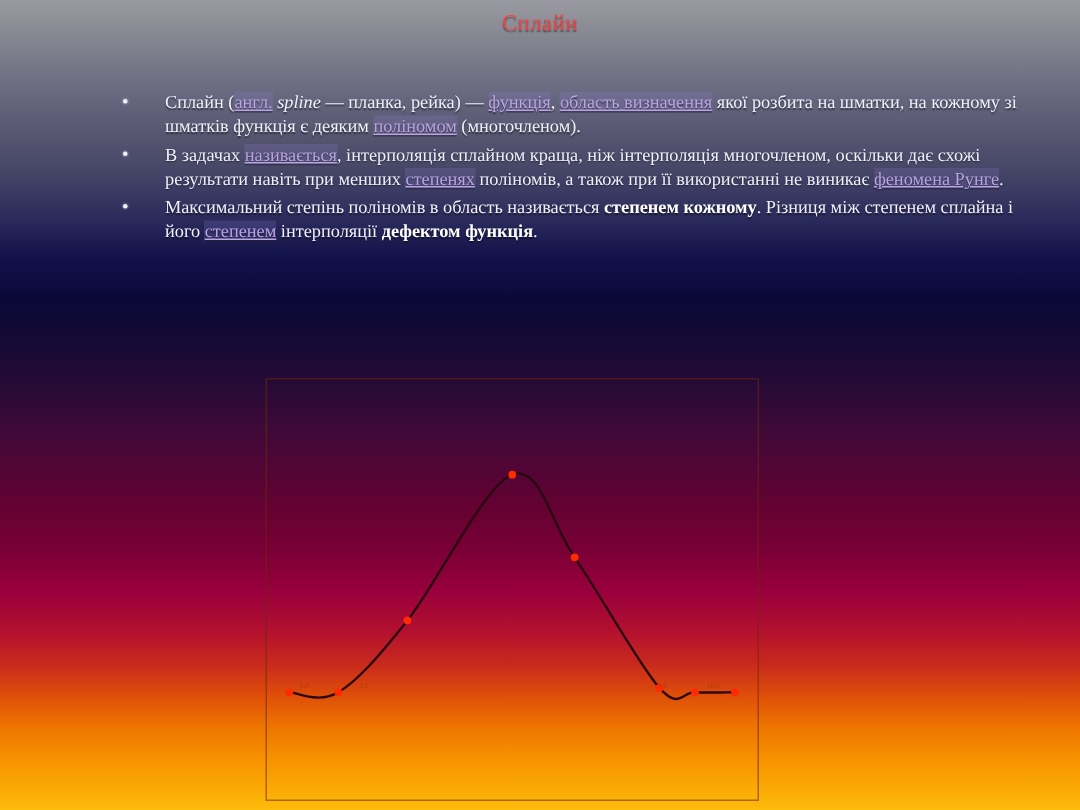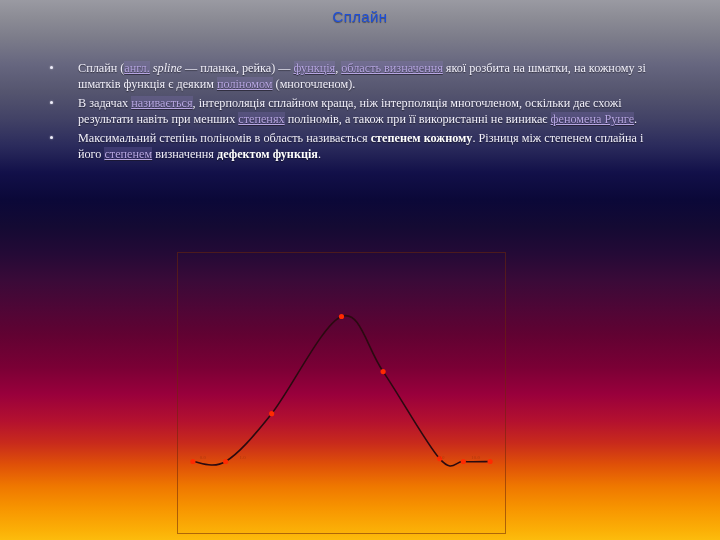--- a/index.html
+++ b/index.html
@@ -33,29 +33,29 @@
       #df5008 86%,
       #ef7700 90%,
       #f79400 94%,
       #fbae06 98%,
       #fdbc0c 100%);
   }
   
   #title{
     position:absolute;left:0;right:0;top:8px;
     text-align:center;
-    color:#1d4ed8;
+    color:#ef4444;
     font-size:15px;
-    font-family:Liberation Sans, sans-serif;
+    font-family:Liberation Serif, serif;
     letter-spacing:.4px;
     text-shadow:0 1px 1px rgba(0,0,0,.45);
   }
   
   #bullets{
-    position:absolute;left:44px;top:60px;width:612px;
+    position:absolute;left:76px;top:60px;width:612px;
   }
   .bullet{
     position:relative;
     padding-left:34px;
     margin-bottom:3px;
     color:#f2f0fb;
     font-size:12.2px;
     line-height:16.1px;
     font-family:"Liberation Serif",serif;
     text-shadow:0 1px 1px rgba(0,0,0,.5);
@@ -92,21 +92,21 @@
 </head>
 <body>
 
 <div id="slide"></div>
 
 <div id="title">Сплайн</div>
 
 <div id="bullets">
     <div class="bullet"><span class="dot"></span><span>Сплайн (</span><span class="lnk">англ.</span><span> </span><span class="ital">spline</span><span> — планка, рейка) — </span><span class="lnk">функція</span><span>, </span><span class="lnk">область визначення</span><span> якої розбита на шматки, на кожному зі шматків функція є деяким </span><span class="lnk">поліномом</span><span> (многочленом).</span></div>
     <div class="bullet"><span class="dot"></span><span>В задачах </span><span class="lnk">називається</span><span>, інтерполяція сплайном краща, ніж інтерполяція многочленом, оскільки дає схожі результати навіть при менших </span><span class="lnk">степенях</span><span> поліномів, а також при її використанні не виникає </span><span class="lnk">феномена Рунге</span><span>.</span></div>
-    <div class="bullet"><span class="dot"></span><span>Максимальний степінь поліномів в область називається </span><span class="bold">степенем кожному</span><span>. Різниця між степенем сплайна і його </span><span class="lnk">степенем</span><span> визначення </span><span class="bold">дефектом функція</span><span>.</span></div>
+    <div class="bullet"><span class="dot"></span><span>Максимальний степінь поліномів в область називається </span><span class="bold">степенем кожному</span><span>. Різниця між степенем сплайна і його </span><span class="lnk">степенем</span><span> інтерполяції </span><span class="bold">дефектом функція</span><span>.</span></div>
   </div>
 
 <div id="chart">
   <svg viewBox="0 0 329 282" preserveAspectRatio="none">
     <g>
       <path id="spline-path" fill="none" stroke="#2a0a10" stroke-width="1.6" stroke-linecap="round" d="M15.00,210.00 C20.48,210.00 34.68,218.03 47.89,210.00 C61.10,201.97 74.80,186.14 94.23,161.79 C113.67,137.44 145.81,70.97 164.50,63.91 C183.19,56.85 189.92,95.57 206.36,119.43 C222.81,143.29 249.72,191.98 263.17,207.08 C276.63,222.17 278.62,209.51 287.09,210.00 C295.56,210.49 309.51,210.00 314.00,210.00"></path>
     </g>
     <g id="knot-group">
         <circle cx="15.00" cy="210.00" r="2.6" fill="#ff2a00"></circle>
         <circle cx="47.89" cy="210.00" r="2.6" fill="#ff2a00"></circle>

